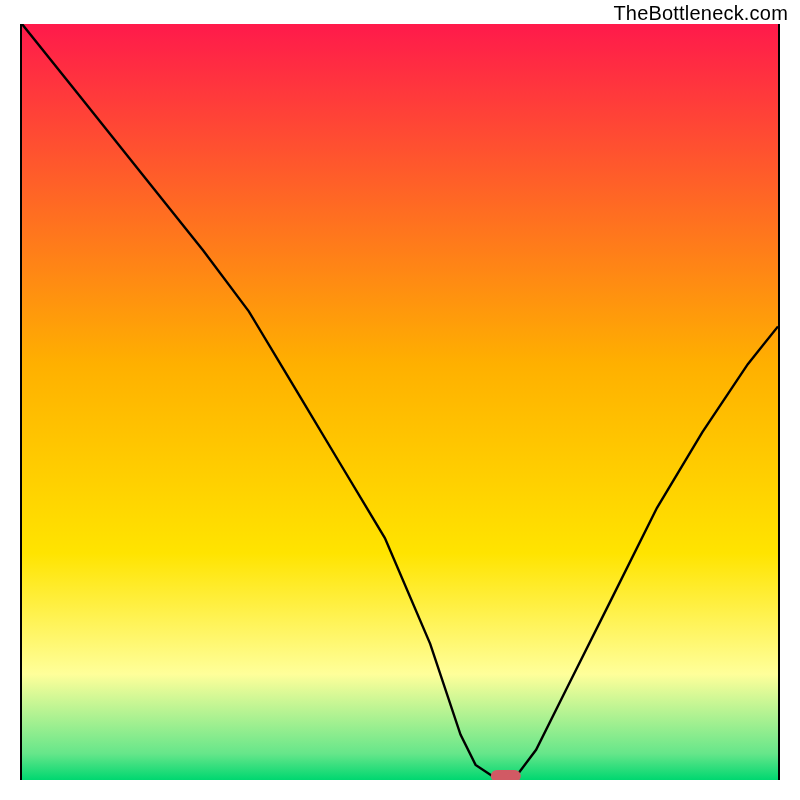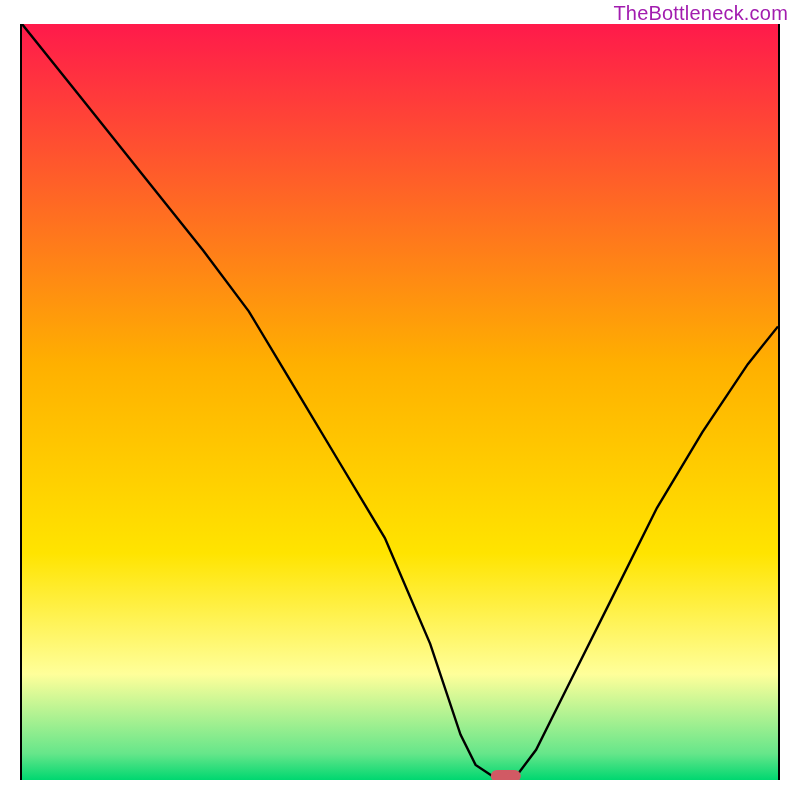--- a/index.html
+++ b/index.html
@@ -13,21 +13,21 @@
   .container {
     position: relative;
     width: 800px;
     height: 800px;
   }
   .watermark {
     position: absolute;
     top: 2px;
     right: 12px;
     font-size: 20px;
-    color: #a21caf;
+    color: #000000;
     font-weight: 500;
     letter-spacing: 0.2px;
   }
   .plot-border {
     position: absolute;
     left: 20px;
     top: 24px;
     width: 760px;
     height: 756px;
     border-left: 2px solid #000;

